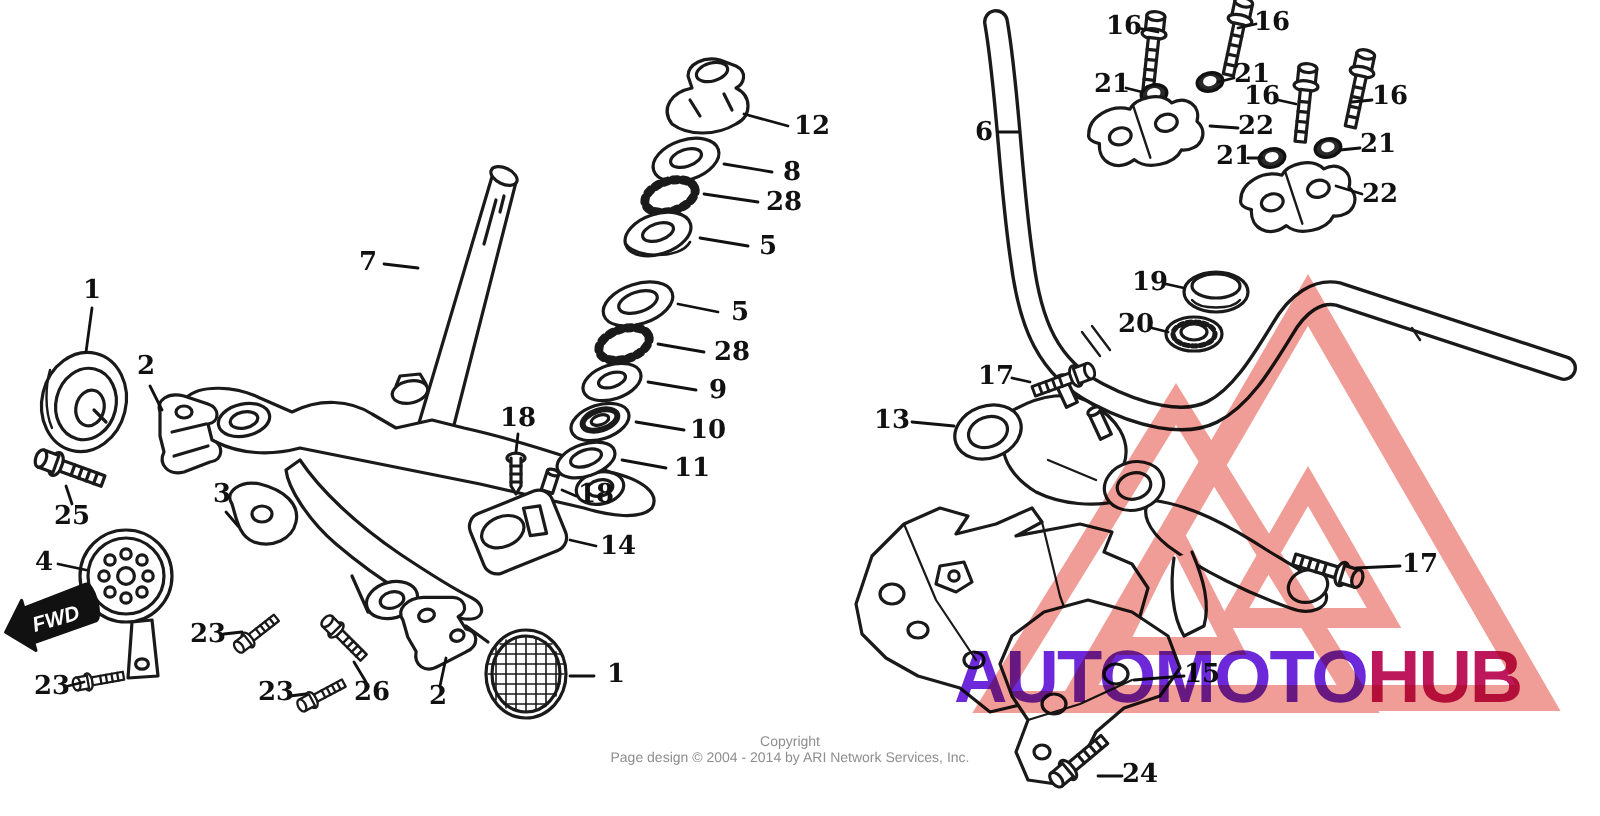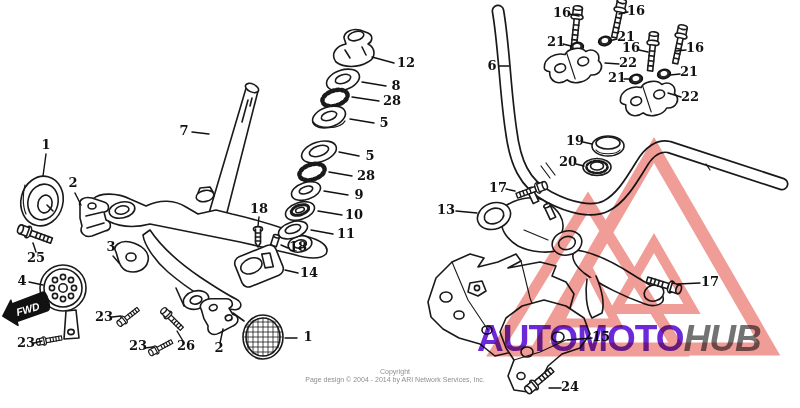--- a/index.html
+++ b/index.html
@@ -6,21 +6,21 @@
   .stage{position:relative;width:800px;height:408px;background:#ffffff;overflow:hidden;
          font-family:"Liberation Sans",sans-serif;}
   svg text{user-select:none;}
   .art{position:absolute;left:0;top:0;z-index:1;}
   .watermark{position:absolute;left:0;top:0;width:800px;height:408px;z-index:2;
              mix-blend-mode:multiply;pointer-events:none;}
   .brand{position:absolute;left:477px;top:320px;z-index:3;mix-blend-mode:multiply;
          font-weight:bold;font-size:37px;letter-spacing:-1px;line-height:37px;
          font-family:"Liberation Sans",sans-serif;white-space:nowrap;}
   .brand .left{color:#6d28d9;}
-  .brand .right{color:#737373;font-style:italic;}
+  .brand .right{color:#be185d;}
   .footer{position:absolute;left:270px;top:368px;width:250px;z-index:3;text-align:center;
           font-size:7px;line-height:7.5px;color:#8e8e8e;font-family:"Liberation Sans",sans-serif;}
   .callout-num{font-family:"DejaVu Serif","Liberation Serif",serif;font-weight:bold;font-size:13px;fill:#111;}
 </style>
 </head>
 <body>
 
 <div class="stage">
 
   <svg class="art" width="800" height="408" viewBox="0 0 800 408" fill="none" stroke="#1a1a1a" stroke-width="1.6" stroke-linecap="round" stroke-linejoin="round">

